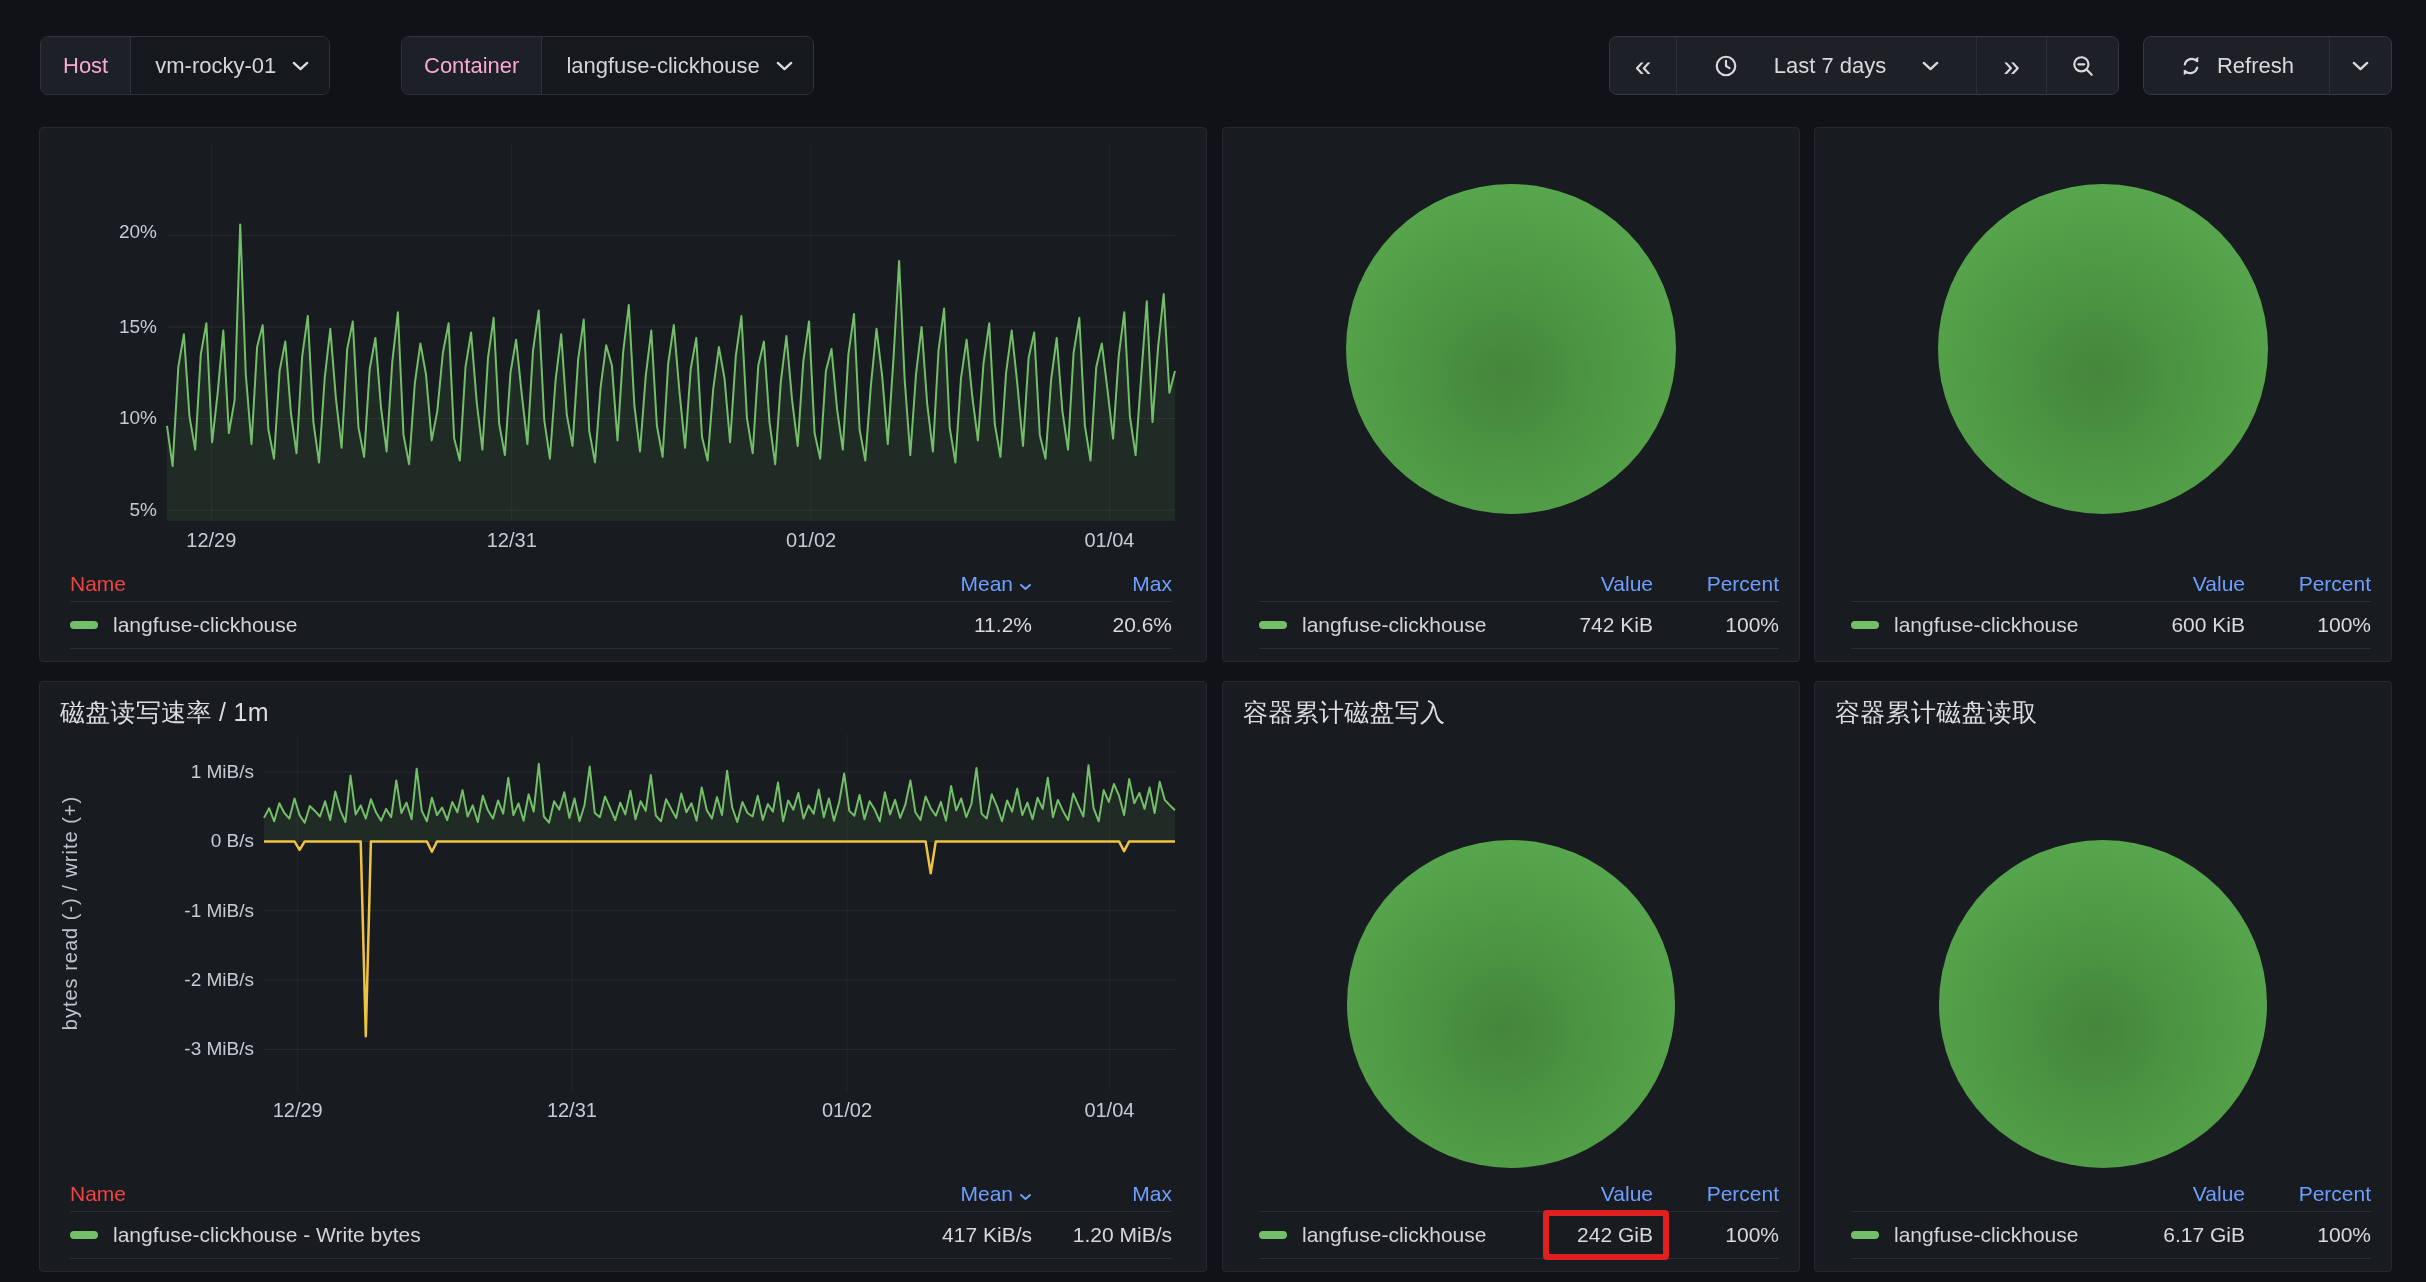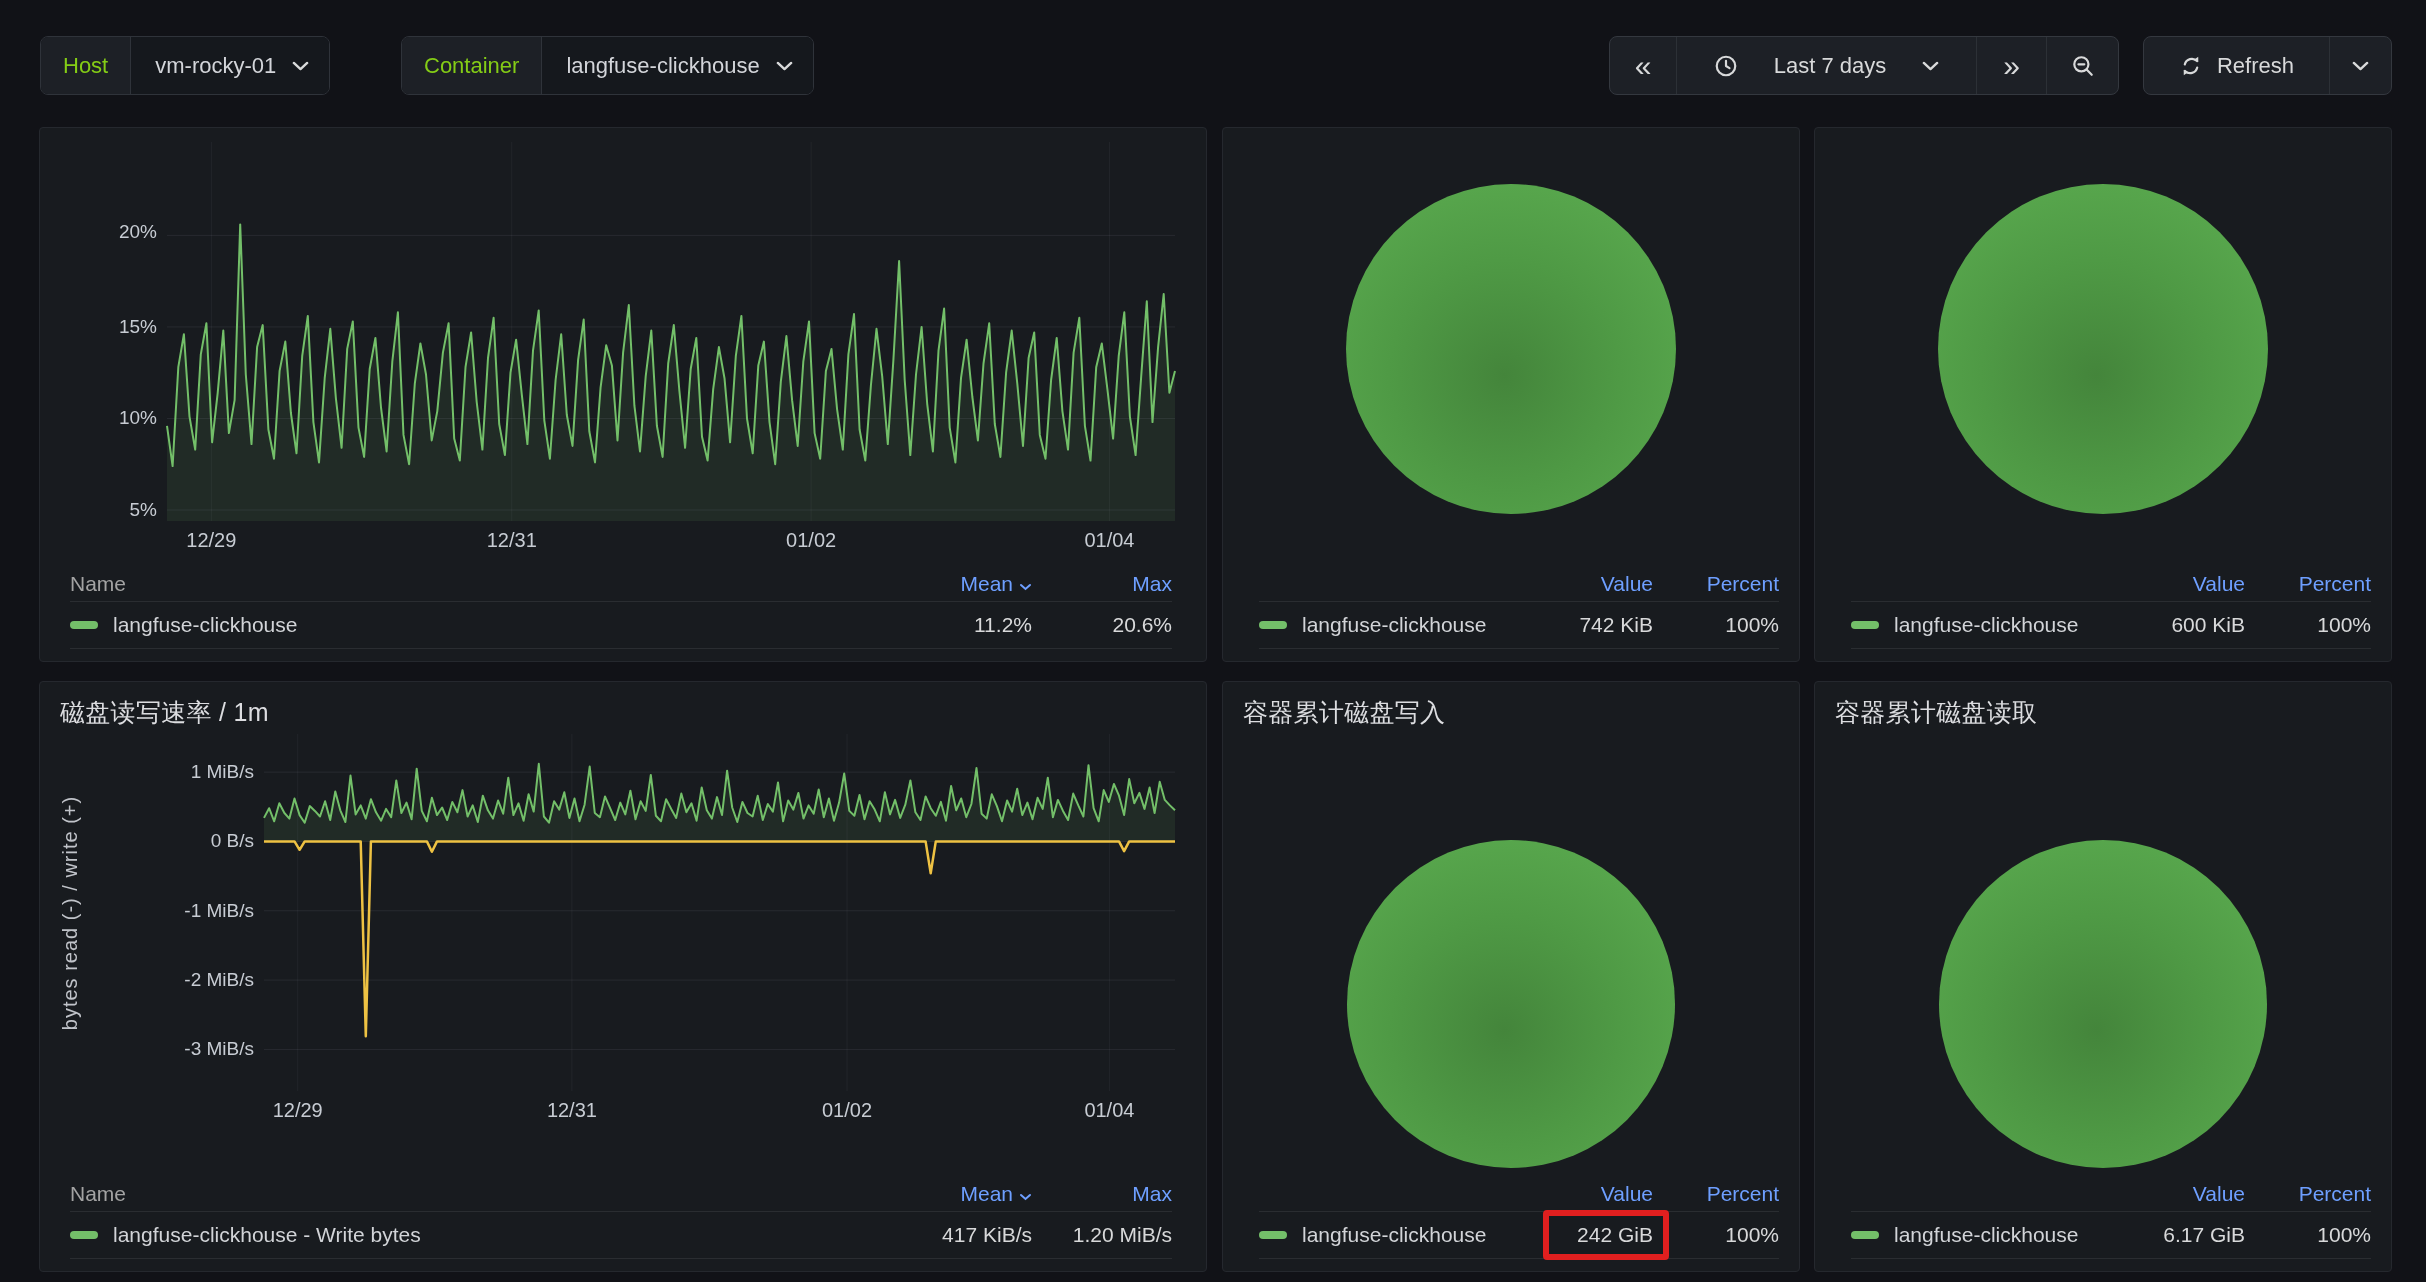--- a/index.html
+++ b/index.html
@@ -4,21 +4,21 @@
 <style>
   * { margin:0; padding:0; box-sizing:border-box; }
   html,body { width:2426px; height:1282px; background:#111217; overflow:hidden;
     font-family:"Liberation Sans","DejaVu Sans",sans-serif; color:#d8d9da; }
 
   
   .topbar { position:absolute; left:0; top:0; width:2426px; height:127px; }
   .var-ctrl { position:absolute; top:36px; height:59px; display:flex; align-items:stretch;
     border:1px solid #2f333a; border-radius:8px; overflow:hidden; font-size:22px; }
   .var-label { background:#1d2026; display:flex; align-items:center; padding:0 22px;
-    border-right:1px solid #2f333a; color:#84cc16; }
+    border-right:1px solid #2f333a; color:#f9a8d4; }
   .var-value { background:#15181d; display:flex; align-items:center; gap:16px;
     padding:0 20px 0 24px; color:#d3d5da; cursor:pointer; }
   .btn-group { position:absolute; top:36px; height:59px; display:flex; align-items:stretch;
     background:#1d2026; border:1px solid #34383f; border-radius:8px; overflow:hidden; }
   .seg { display:flex; align-items:center; justify-content:center; gap:14px; padding:0 18px;
     cursor:pointer; color:#d8d9da; font-size:22px; }
   .seg + .seg { border-left:1px solid #2c3036;gap:36px; }
   .dbl-arrow { font-size:30px; line-height:1; color:#d8d9da; }
   svg.icon { display:block; }
   svg.icon path, svg.icon circle, svg.icon line, svg.icon polyline {
@@ -45,21 +45,21 @@
     transform:translate(-50%,-50%) rotate(-90deg); white-space:nowrap; }
 
   
   .legend { flex:0 0 auto; padding:0 34px 12px 30px; font-size:21px; }
   .legend.pie-legend { padding:0 20px 12px 36px; }
   .lrow { display:flex; align-items:center; height:48px; }
   .lrow.lhead { height:34px; color:#6e9fff; font-weight:500; }
   .lrow.ldata { border-top:1px solid rgba(204,204,220,0.10); }
   .lrow.ldata:last-child { border-bottom:1px solid rgba(204,204,220,0.10); }
   .lname { flex:1 1 auto; display:flex; align-items:center; color:#d2d4d8; cursor:pointer; }
-  .lhead .lname { color:#a3a3a3; }
+  .lhead .lname { color:#ef4444; }
   .swatch { width:28px; height:8px; border-radius:4px; margin-right:15px; flex:0 0 auto; }
   .col-mean { width:160px; text-align:right; }
   .col-max  { width:140px; text-align:right; }
   .col-val  { width:120px; text-align:right; position:relative; }
   .col-pct  { width:126px; text-align:right; }
   .sort-caret { width:13px; height:8px; margin-left:6px; }
   .sort-caret polyline { stroke:#6e9fff; stroke-width:2; fill:none; stroke-linecap:round; }
 
   
   .pie { position:absolute; left:50%; border-radius:50%; cursor:pointer;

